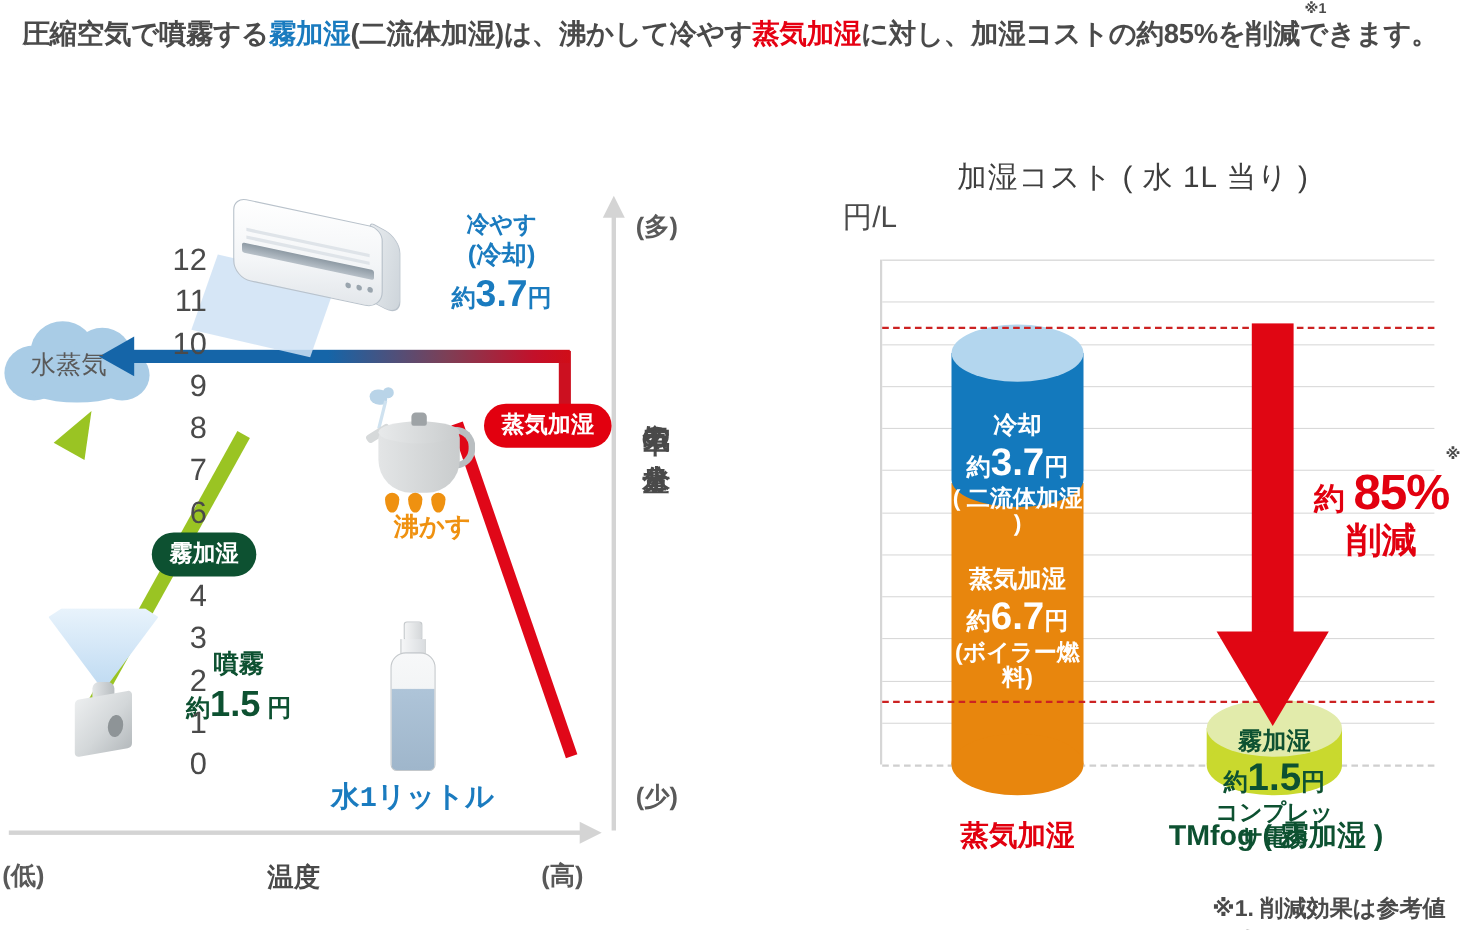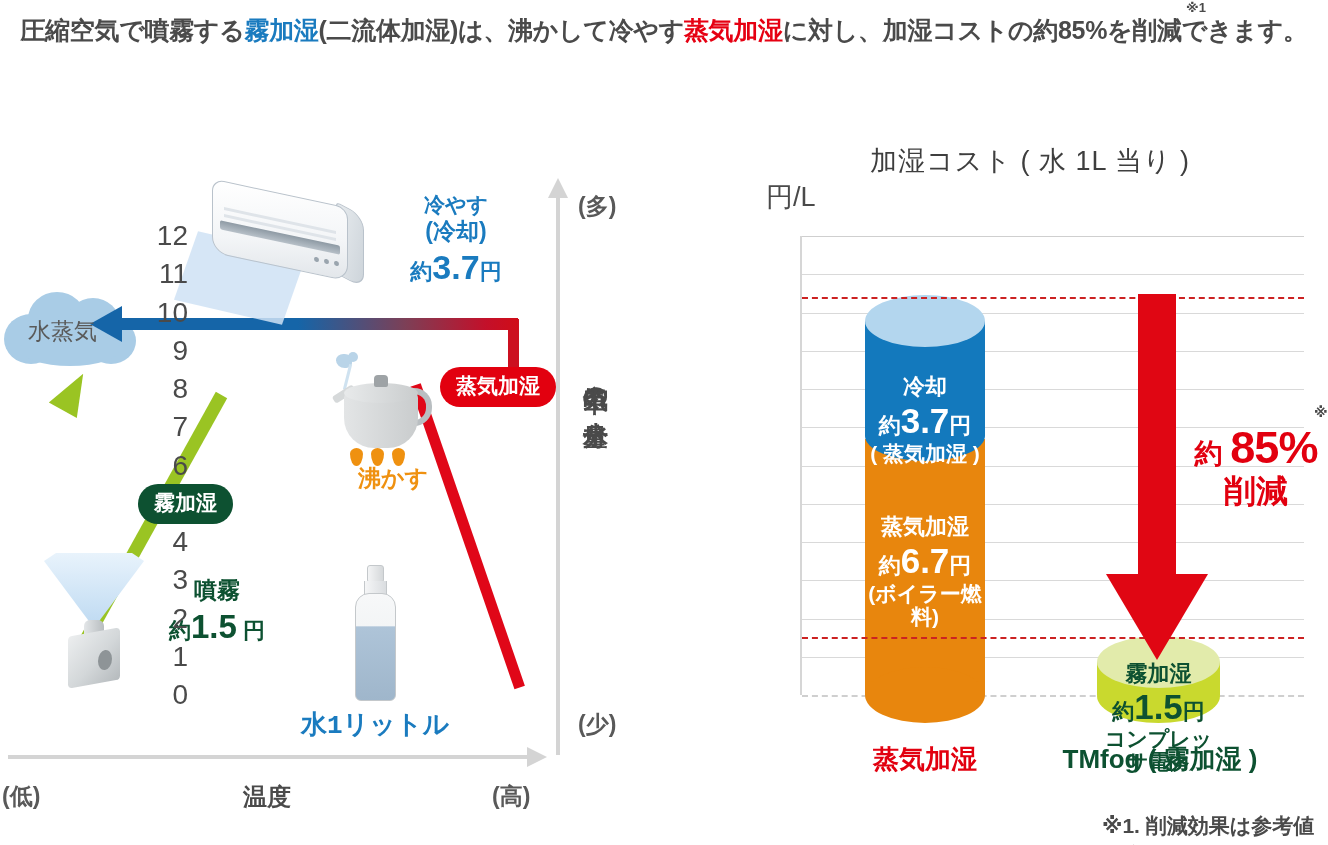--- a/index.html
+++ b/index.html
@@ -224,21 +224,21 @@
     position: absolute; left: 30px; top: 82px; width: 52px; height: 52px;
     background: linear-gradient(135deg,#eceeef 0%, #d3d7d9 55%, #b5babd 100%);
     border-radius: 4px;
     transform: skewY(-10deg);
   }
   .spray-hole {
     position: absolute; left: 60px; top: 100px; width: 14px; height: 20px;
     background: #8e9497; border-radius: 50%; transform: skewY(-10deg);
   }
   .mist-label {
-    position: absolute; left: 132px; top: 482px; width: 170px;
+    position: absolute; left: 132px; top: 495px; width: 170px;
     text-align: center; color: #0d5131; font-weight: 700; line-height: 1.2;
   }
   .mist-label .l1 { font-size: 23px; }
   .mist-label .l2 { font-size: 22px; margin-top: 2px; }
   .mist-label .big { font-size: 33px; }
 
   
   .bottle { position: absolute; left: 350px; top: 470px; width: 50px; height: 140px; }
   .b-cap {
     position: absolute; left: 17px; top: 0px; width: 17px; height: 18px;
@@ -480,21 +480,21 @@
         <div class="cyl-bottom" style="top:370px; height:56px; background:#e8860d;"></div>
 
         <div class="cyl-body" style="top:24px; height:140px; background:#1379bd; border-radius:0 0 50% 50%/0 0 18% 18%;"></div>
         <div class="cyl-top" style="top:-2px; height:52px; background:#b3d6ee;"></div>
 
         <div class="bar-text" style="top:78px; color:#ffffff;">
           <div style="font-size:22px;">冷却</div>
           <div style="font-size:22px; margin-top:3px;">
             <span>約</span><span style="font-size:35px;">3.7</span><span>円</span>
           </div>
-          <div style="font-size:21px; margin-top:1px;">( 蒸気加湿 )</div>
+          <div style="font-size:21px; margin-top:1px;">( 二流体加湿 )</div>
         </div>
 
         <div class="bar-text" style="top:218px; color:#ffffff;">
           <div style="font-size:22px;">蒸気加湿</div>
           <div style="font-size:22px; margin-top:3px;">
             <span>約</span><span style="font-size:35px;">6.7</span><span>円</span>
           </div>
           <div style="font-size:21px; margin-top:1px;">(ボイラー燃料)</div>
         </div>
       </div>

